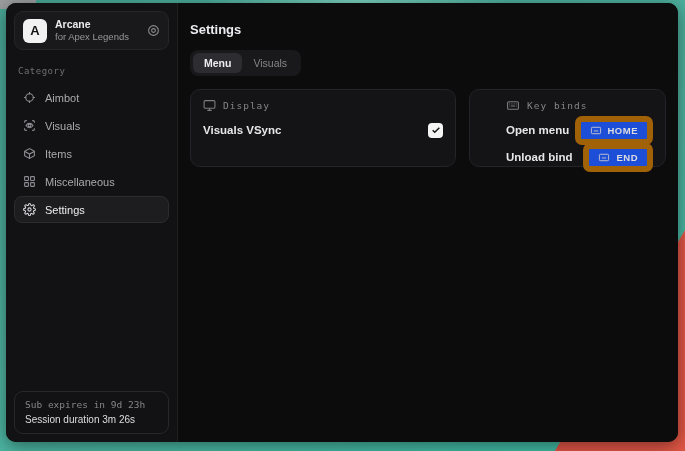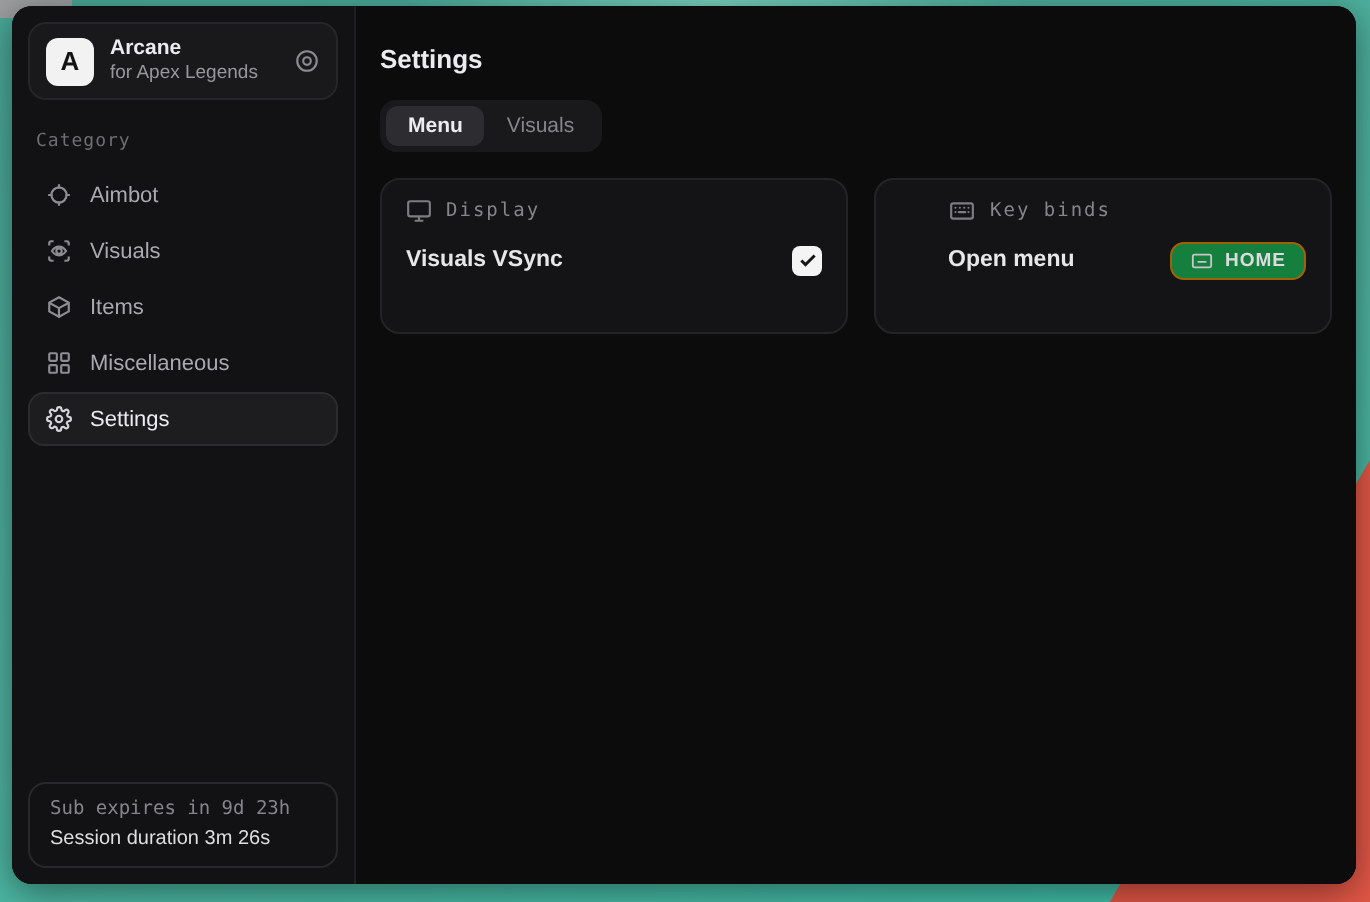--- a/index.html
+++ b/index.html
@@ -51,38 +51,38 @@
   .main { flex:1; padding:12px; position:relative; background:#0c0c0d; }
   .page-title { font-size:13px; font-weight:bold; color:#ececf0; margin-top:7px; }
 
   .tabs { display:inline-flex; background:#19191b; border-radius:8px; padding:3px; margin-top:13px; }
   .tab { font-size:10.5px; padding:4px 11px; border-radius:6px; color:#85858a; cursor:pointer; }
   .tab.active { background:#2d2d31; color:#ededf1; font-weight:bold; }
 
   .cards { display:flex; gap:13px; margin-top:13px; }
   .card { background:#141416; border:1px solid #242428; border-radius:10px;
     padding:9px 12px 10px; height:78px; }
-  .card-display { width:234px;text-align:center; }
+  .card-display { width:266px;text-align:center; }
   .card-keybinds { flex:1;padding-left:36px; }
   .card-head { display:flex; align-items:center; gap:7px;
     font-family:"DejaVu Sans Mono", monospace; font-size:9.5px; color:#85858a; letter-spacing:1px; }
   .card-head .ch-ic { display:flex; color:#7c7c82; }
   .row { display:flex; align-items:center; justify-content:space-between; margin-top:9px; height:18px; }
   .row-label { font-size:11.5px; font-weight:bold; color:#e7e7ea; }
 
   .checkbox { width:15px; height:15px; background:#f4f4f5; border-radius:4px;
     display:flex; align-items:center; justify-content:center; color:#151515; cursor:pointer; }
 
   .input-chip { display:flex; align-items:center; gap:9px; background:#202024;
     border-radius:6px; padding:3px 8px; cursor:text; }
   .input-chip .val { font-family:"DejaVu Sans Mono", monospace; font-size:10px; color:#6d6d73; }
   .input-chip .clear { display:flex; color:#9c9ca2; cursor:pointer; }
 
-  .key-chip { display:flex; align-items:center; gap:6px; background:#15803d;
-    border:1px solid #a16207; border-radius:7px; padding:3px 9px; cursor:pointer; }
+  .key-chip { display:flex; align-items:center; gap:6px; background:#1d4ed8;
+    border:6px solid #a16207; border-radius:7px; padding:3px 9px; cursor:pointer; }
   .key-chip .kb-ic { display:flex; color:#c6c6cb; }
   .key-chip .key { font-size:9.5px; font-weight:bold; color:#dcdce0; letter-spacing:.5px; }
 
   svg { display:block; }
 </style>
 </head>
 <body>
 
 <div class="desktop">
   <div class="desktop-red"></div>
@@ -216,19 +216,31 @@
               <span class="kb-ic">
                 <svg width="12" height="11" viewBox="0 0 24 24" fill="none" stroke="currentColor" stroke-width="2">
                   <rect x="2" y="5" width="20" height="14" rx="2"></rect>
                     <path d="M8 13h8" stroke-linecap="round"></path>
                 </svg>
               </span>
               <span class="key">HOME</span>
             </span>
           </div>
 
+          <div class="row">
+            <span class="row-label">Unload bind</span>
+            <span class="key-chip">
+              <span class="kb-ic">
+                <svg width="12" height="11" viewBox="0 0 24 24" fill="none" stroke="currentColor" stroke-width="2">
+                  <rect x="2" y="5" width="20" height="14" rx="2"></rect>
+                    <path d="M8 13h8" stroke-linecap="round"></path>
+                </svg>
+              </span>
+              <span class="key">END</span>
+            </span>
+          </div>
         </div>
 
       </div>
     </div>
 
   </div>
 </div>
 
 </body></html>

